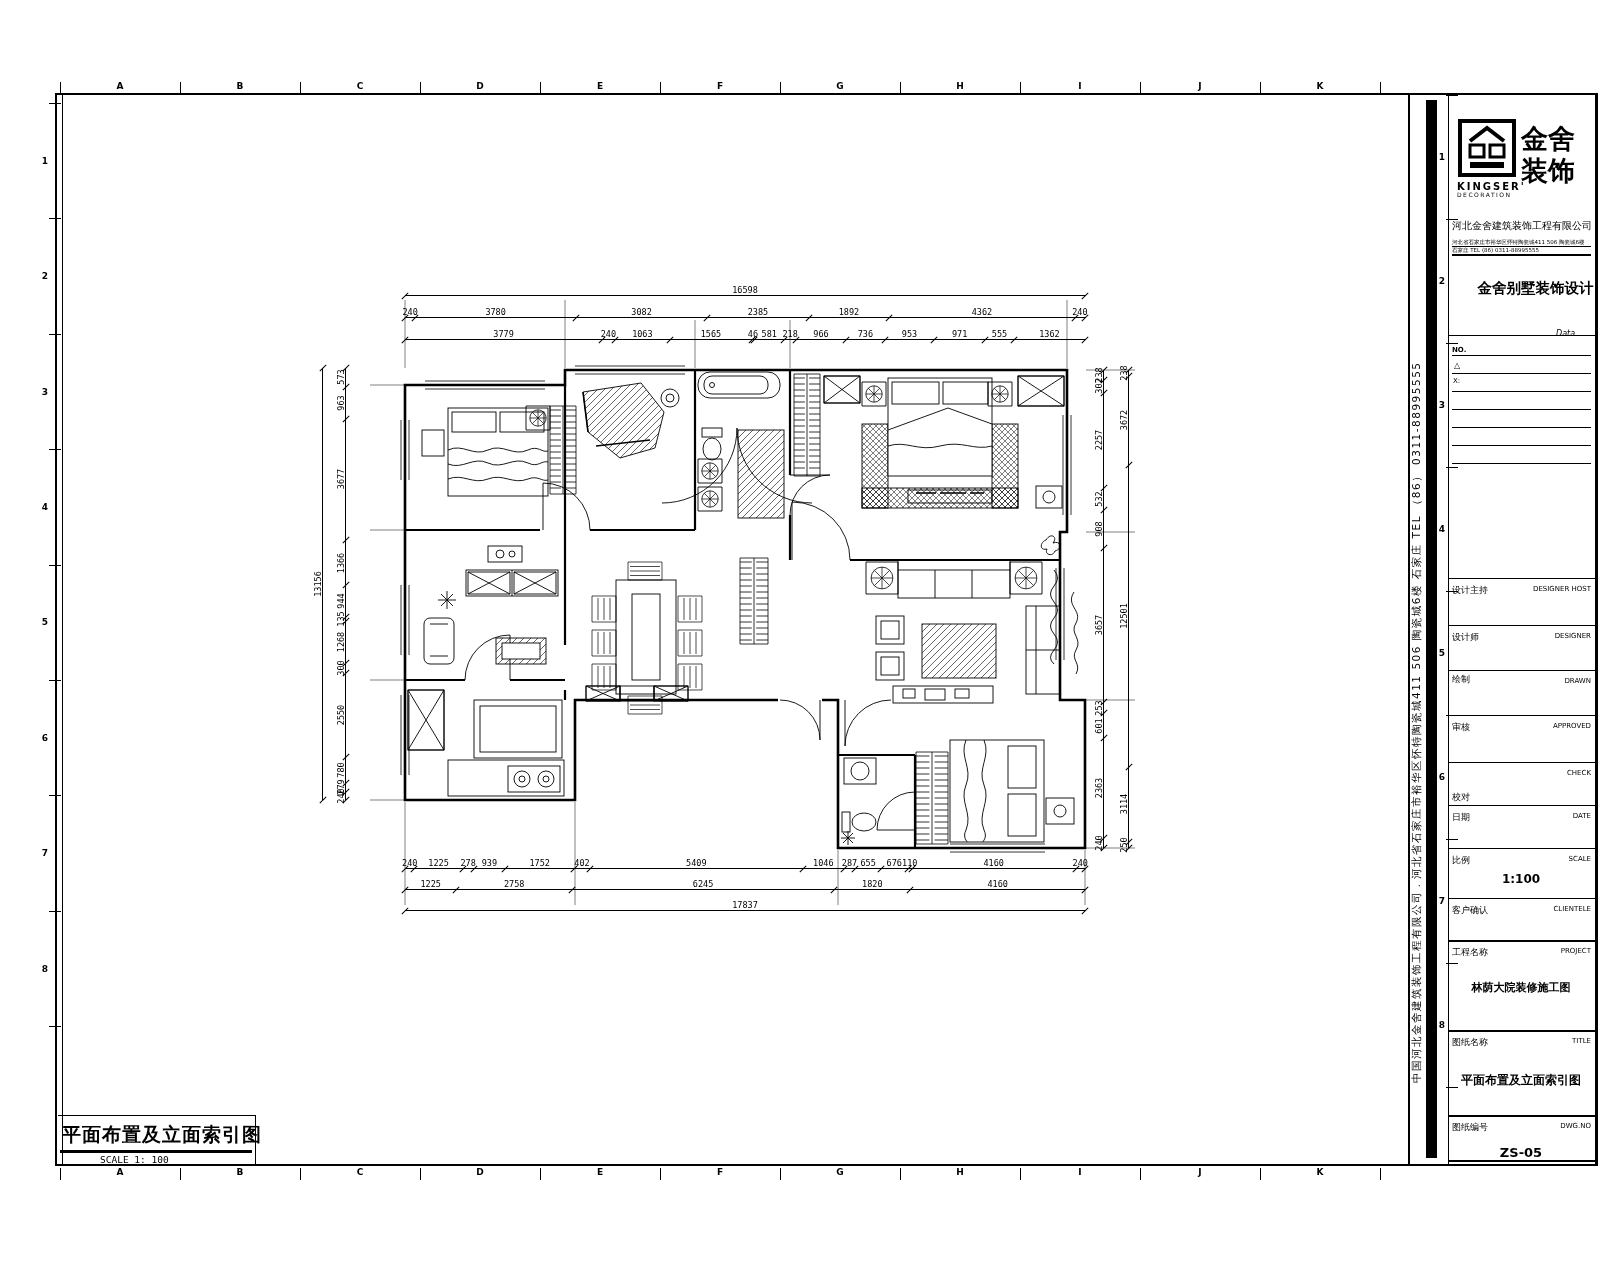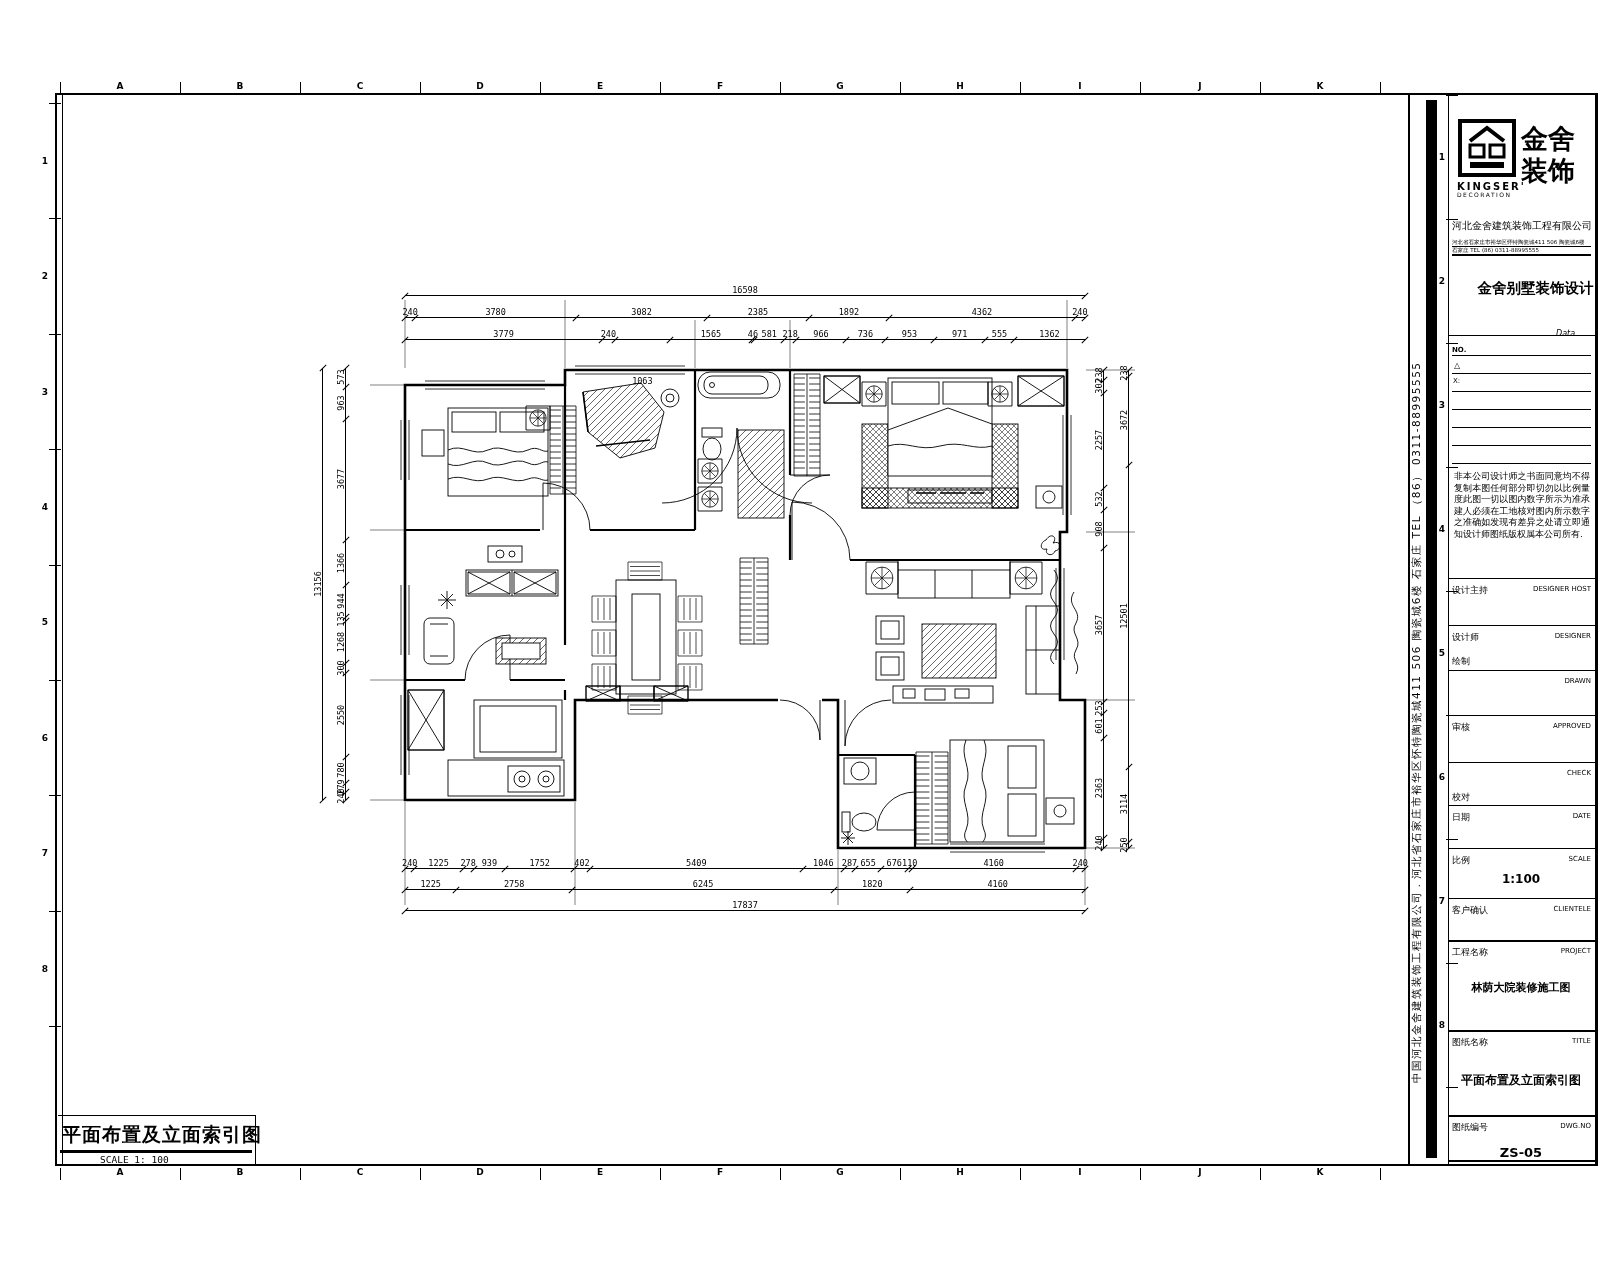--- a/index.html
+++ b/index.html
@@ -354,21 +354,21 @@
     <div class="tick" style="left: 100%;"></div>
     <span class="lbl" style="left: 99.2491%;">240</span>
   </div>
 <div class="dim dim-h" style="left:405px;top:339px;width:680px;">
     <div class="tick" style="left: 0%;"></div>
     <div class="tick" style="left: 28.9912%;"></div>
     <span class="lbl" style="left: 14.4956%;">3779</span>
     <div class="tick" style="left: 30.8324%;"></div>
     <span class="lbl" style="left: 29.9118%;">240</span>
     <div class="tick" style="left: 38.9873%;"></div>
-    <span class="lbl" style="left: 34.9099%; margin-top: 47px;">1063</span>
+    <span class="lbl" style="left: 34.9099%;">1063</span>
     <div class="tick" style="left: 50.9935%;"></div>
     <span class="lbl" style="left: 44.9904%;">1565</span>
     <div class="tick" style="left: 51.3464%;"></div>
     <span class="lbl" style="left: 51.1699%;">46</span>
     <div class="tick" style="left: 55.8036%;"></div>
     <span class="lbl" style="left: 53.575%;">581</span>
     <div class="tick" style="left: 57.476%;"></div>
     <span class="lbl" style="left: 56.6398%;">218</span>
     <div class="tick" style="left: 64.8868%;"></div>
     <span class="lbl" style="left: 61.1814%;">966</span>
@@ -543,31 +543,30 @@
   <div id="revlines">
       <div class="revline" style="top: 262px;"></div>
       <div class="revline" style="top: 280px;"></div>
       <div class="revline" style="top: 298px;"></div>
       <div class="revline" style="top: 316px;"></div>
       <div class="revline" style="top: 334px;"></div>
       <div class="revline" style="top: 352px;"></div>
       <div class="revline" style="top: 370px;"></div>
     </div>
 
-  <div class="abs" style="left:46px;top:378px;width:136px;font-size:9px;line-height:11.6px;text-align:justify;">非本公司设计师之书面同意均不得复制本图任何部分即切勿以比例量度此图一切以图内数字所示为准承建人必须在工地核对图内所示数字之准确如发现有差异之处请立即通知设计师图纸版权属本公司所有.</div>
 
   <div id="tb-fields">
       <div class="tb-rule" style="top: 485px;"></div>
       <div class="tb-cn" style="left: 44px; top: 491px;">设计主持</div>
       <div class="tb-en" style="left: 183px; top: 492px;">DESIGNER HOST</div>
       <div class="tb-rule" style="top: 532px;"></div>
       <div class="tb-cn" style="left: 44px; top: 538px;">设计师</div>
       <div class="tb-en" style="left: 183px; top: 539px;">DESIGNER</div>
       <div class="tb-rule" style="top: 577px;"></div>
-      <div class="tb-cn" style="left: 44px; top: 562px;">绘制</div>
+      <div class="tb-cn" style="left: 44px; top: 580px;">绘制</div>
       <div class="tb-en" style="left: 183px; top: 584px;">DRAWN</div>
       <div class="tb-rule" style="top: 622px;"></div>
       <div class="tb-cn" style="left: 44px; top: 628px;">审核</div>
       <div class="tb-en" style="left: 183px; top: 629px;">APPROVED</div>
       <div class="tb-rule" style="top: 669px;"></div>
       <div class="tb-cn" style="left: 44px; top: 675px; margin-top: 23px;">校对</div>
       <div class="tb-en" style="left: 183px; top: 676px;">CHECK</div>
       <div class="tb-rule" style="top: 712px;"></div>
       <div class="tb-cn" style="left: 44px; top: 718px;">日期</div>
       <div class="tb-en" style="left: 183px; top: 719px;">DATE</div>

